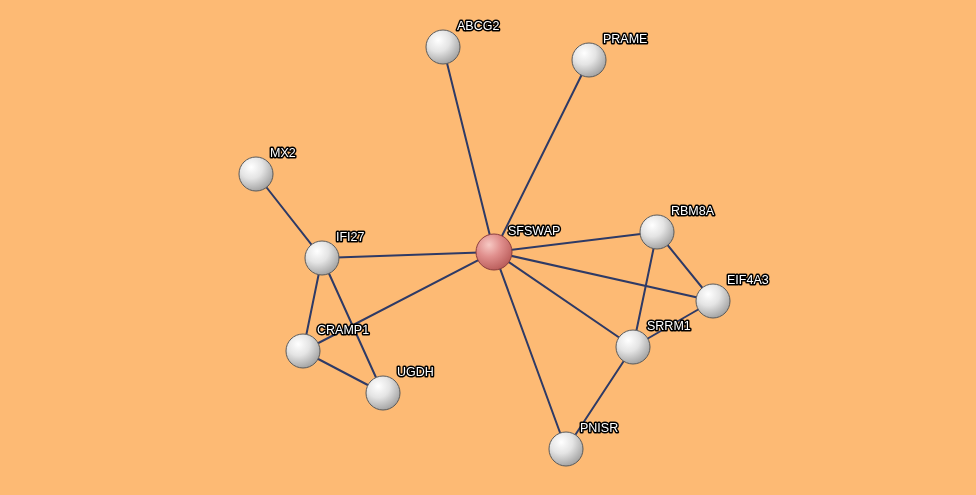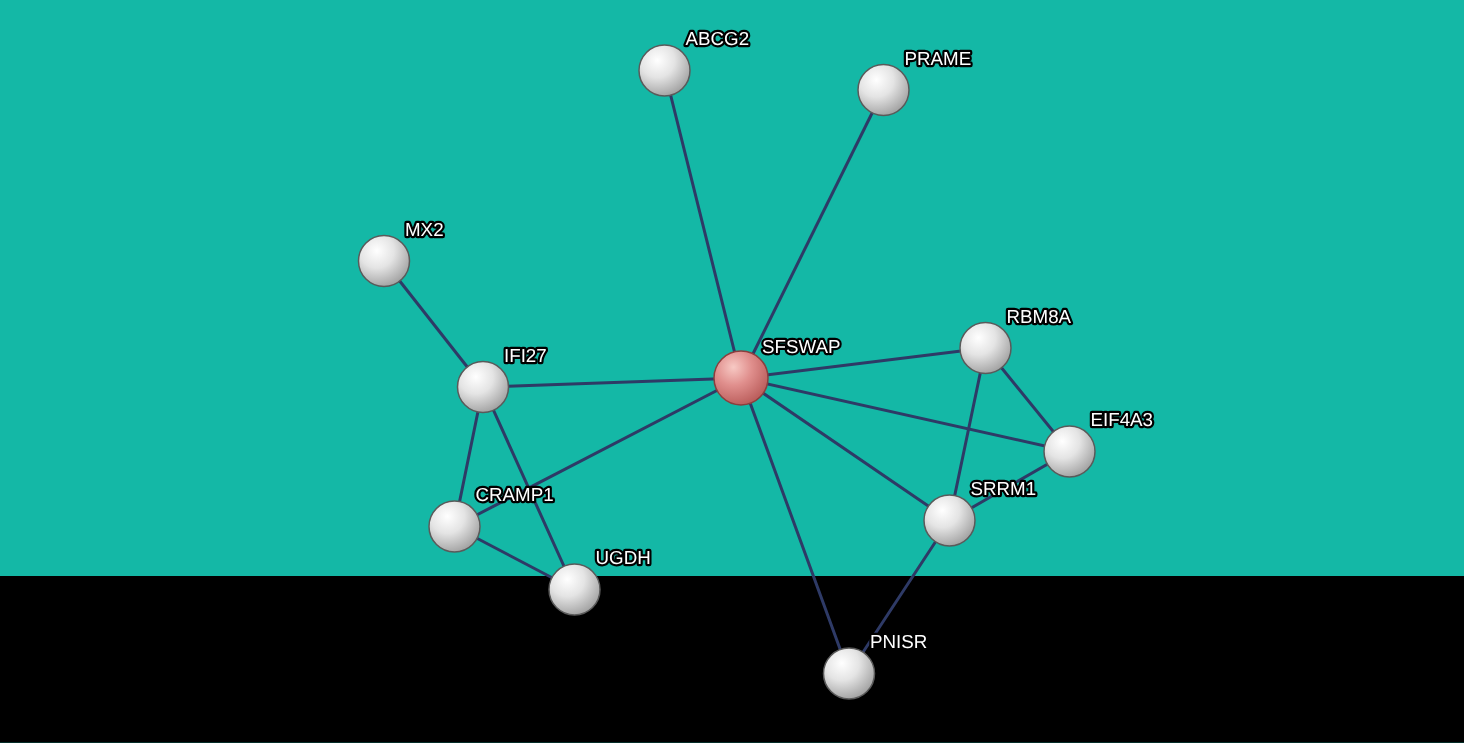--- a/index.html
+++ b/index.html
@@ -6,22 +6,22 @@
     margin: 0;
     padding: 0;
     background: #000000;
     width: 976px;
     height: 495px;
     overflow: hidden;
   }
   .canvas {
     position: relative;
     width: 976px;
-    height: 384px;
-    background: #14b8a6;
+    height: 495px;
+    background: #fdba74;
   }
   svg { display: block; }
   .edge {
     stroke-linecap: round;
   }
   .node-circle {
     cursor: pointer;
   }
   .node-label {
     font-family: "Liberation Sans", sans-serif;

